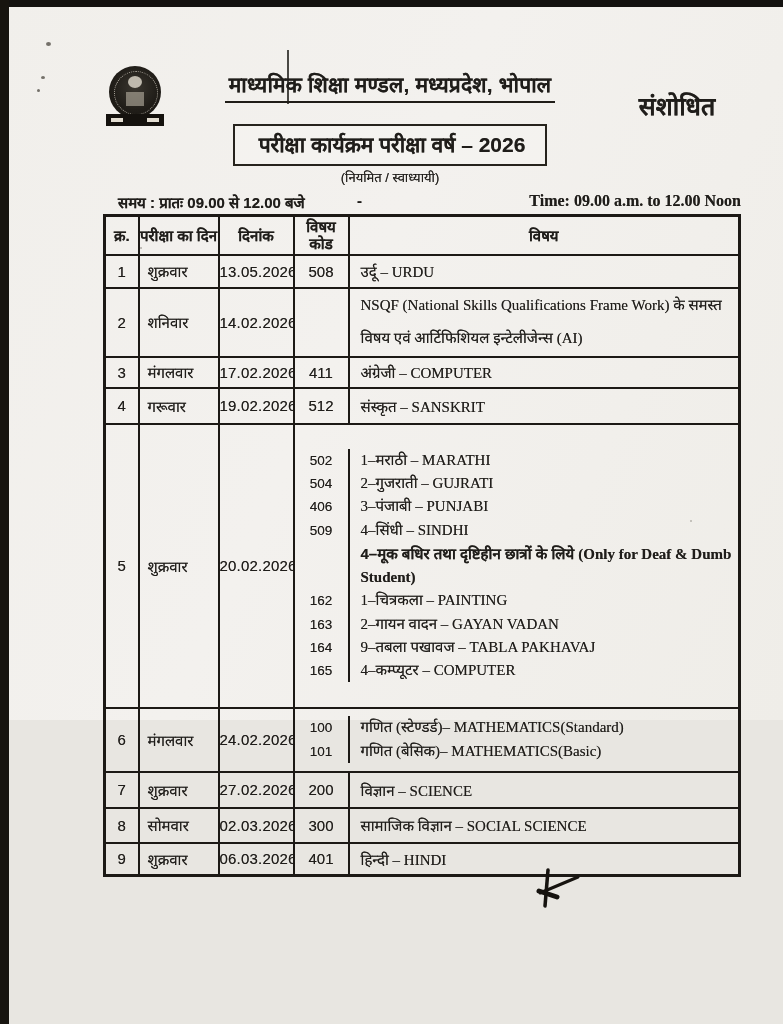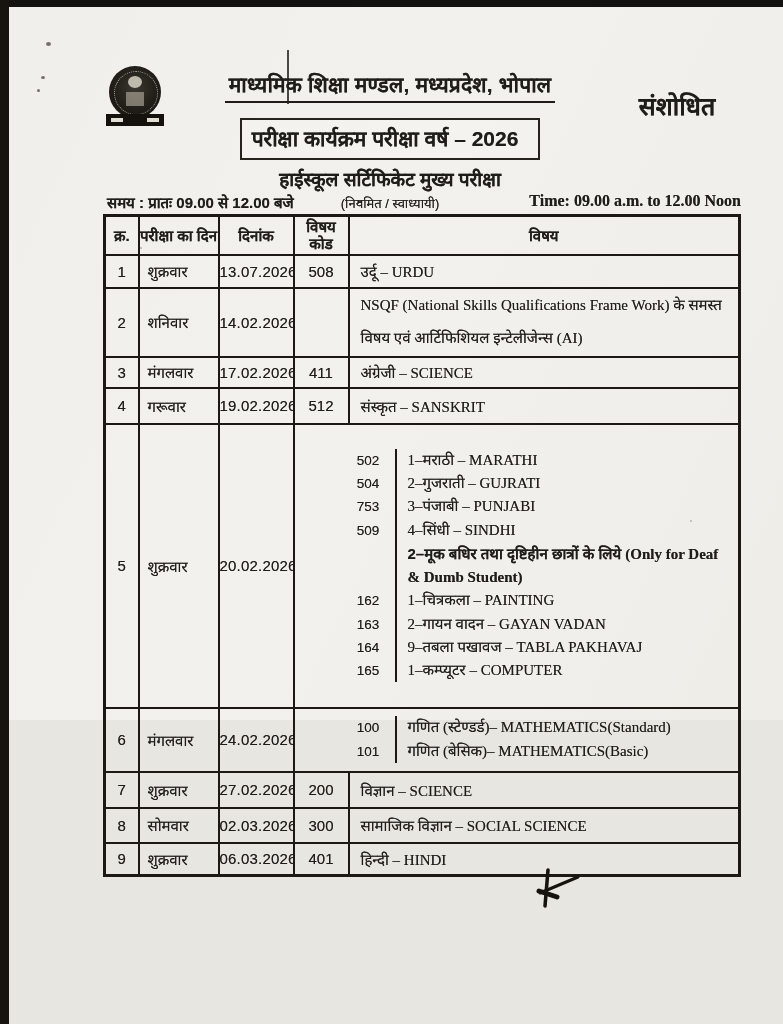--- a/index.html
+++ b/index.html
@@ -38,34 +38,34 @@
   .logo .pedestal-stripe{position:absolute;left:5px;top:52px;width:12px;height:4px;background:#e4ded2;}
   .logo .pedestal-stripe2{position:absolute;left:41px;top:52px;width:12px;height:4px;background:#e4ded2;}
 
   
   .hdr{position:absolute;left:180px;top:70px;width:420px;text-align:center;}
   .board-title{
     display:inline-block;font-size:21px;font-weight:bold;letter-spacing:.2px;
     border-bottom:2px solid #201d18;padding:0 4px 3px 4px;white-space:nowrap;
   }
   .program-box{
-    display:inline-block;margin-top:15px;border:2px solid #26231d;
-    font-size:21px;font-weight:bold;padding:4px 20px 6px 10px;white-space:nowrap;
+    display:inline-block;margin-top:21px;border:2px solid #26231d;
+    font-size:21px;font-weight:bold;padding:4px 20px 6px 24px;white-space:nowrap;
     background:rgba(255,255,255,.15);
   }
   .exam-title{margin-top:6px;font-size:19px;font-weight:bold;white-space:nowrap;}
   .exam-mode{margin-top:2px;font-size:13px;}
 
   .class-block{position:absolute;left:612px;top:84px;width:130px;text-align:center;}
   .class-label{font-size:21px;font-weight:bold;}
   .revised-label{font-size:25px;font-weight:bold;margin-top:4px;}
 
   
   .time-row{position:absolute;left:105px;top:192px;width:636px;height:22px;}
-  .time-hi{position:absolute;left:2px;top:0;font-size:15px;font-weight:bold;white-space:nowrap;}
+  .time-hi{position:absolute;left:13px;top:0;font-size:15px;font-weight:bold;white-space:nowrap;}
   .time-dash{position:absolute;left:252px;top:0;font-size:15px;font-weight:bold;}
   .time-en{position:absolute;right:0;top:0;font-size:16px;font-weight:bold;white-space:nowrap;
     font-family:"Liberation Serif","DejaVu Serif",serif;}
 
   
   table.sched{
     position:absolute;left:103px;top:214px;width:638px;
     border-collapse:collapse;table-layout:fixed;
     background:transparent;
   }
@@ -79,21 +79,21 @@
   .c-day{text-align:left;padding-left:8px !important;}
   .c-date{text-align:center;font-size:13.5px;letter-spacing:.2px;}
   .c-code{text-align:center;font-size:13.5px;}
   .c-sub{text-align:left;padding-left:11px !important;
     font-family:"Liberation Serif","DejaVu Serif",serif;font-size:15px;}
   .r2 .c-sub{line-height:33px;padding-right:8px !important;}
 
   
   td.multi{padding:0 !important;}
   .multi-inner{display:flex;flex-direction:column;height:100%;}
-  .e-row{flex:1;display:flex;align-items:flex-start;padding-left:47px;}
+  .e-row{flex:1;display:flex;align-items:flex-start;}
   .e-row.tall{flex:2;}
   .e-code{width:53px;flex:0 0 53px;align-self:stretch;display:flex;align-items:center;
     justify-content:center;border-right:2px solid #1c1915;font-size:13.5px;}
   .e-sub{flex:1;padding-left:11px;font-family:"Liberation Serif","DejaVu Serif",serif;
     font-size:15px;line-height:1.55;padding-right:6px;}
   .e-sub .note-hi{font-weight:bold;font-family:"Liberation Sans","DejaVu Sans",sans-serif;}
   .e-sub .note-en{font-weight:bold;}
 
   
   .pen-mark{position:absolute;left:518px;top:860px;width:85px;height:55px;}
@@ -121,21 +121,20 @@
     <div class="emblem"></div>
     <div class="emblem2"></div>
     <div class="pedestal"></div>
     <div class="pedestal-stripe"></div>
     <div class="pedestal-stripe2"></div>
   </div>
 
   <div class="hdr">
     <div class="board-title">माध्यमिक शिक्षा मण्डल, मध्यप्रदेश, भोपाल</div><br>
     <div class="program-box">परीक्षा कार्यक्रम परीक्षा वर्ष – 2026</div>
-    <div class="exam-title">हाईस्कूल सर्टिफिकेट मुख्य परीक्षा</div>
     <div class="exam-mode">(नियमित / स्वाध्यायी)</div>
   </div>
 
   <div class="class-block">
     <div class="revised-label">संशोधित</div>
   </div>
 
   <div class="time-row">
     <span class="time-hi">समय : प्रातः 09.00 से 12.00 बजे</span>
     <span class="time-dash">-</span>
@@ -155,39 +154,39 @@
       <th>क्र.</th>
       <th>परीक्षा का दिन</th>
       <th>दिनांक</th>
       <th>विषय कोड</th>
       <th>विषय</th>
     </tr>
 
     <tr class="r1" style="height:33px">
       <td class="c-sn">1</td>
       <td class="c-day">शुक्रवार</td>
-      <td class="c-date">13.07.2026</td>
+      <td class="c-date">13.05.2026</td>
       <td class="c-code">508</td>
       <td class="c-sub">उर्दू – URDU</td>
     </tr>
 
     <tr class="r2" style="height:69px">
       <td class="c-sn">2</td>
       <td class="c-day">शनिवार</td>
       <td class="c-date">14.02.2026</td>
       <td class="c-code"></td>
       <td class="c-sub">NSQF (National Skills Qualifications Frame Work) के समस्त विषय एवं आर्टिफिशियल इन्टेलीजेन्स (AI)</td>
     </tr>
 
     <tr class="r3" style="height:31px">
       <td class="c-sn">3</td>
       <td class="c-day">मंगलवार</td>
       <td class="c-date">17.02.2026</td>
       <td class="c-code">411</td>
-      <td class="c-sub">अंग्रेजी –  SCIENCE</td>
+      <td class="c-sub">अंग्रेजी –  COMPUTER</td>
     </tr>
 
     <tr class="r4" style="height:36px">
       <td class="c-sn">4</td>
       <td class="c-day">गरूवार</td>
       <td class="c-date">19.02.2026</td>
       <td class="c-code">512</td>
       <td class="c-sub">संस्कृत –  SANSKRIT</td>
     </tr>
 
@@ -199,46 +198,46 @@
         <div class="multi-inner">
           <div class="e-row">
             <div class="e-code">502</div>
             <div class="e-sub">1–मराठी –  MARATHI</div>
           </div>
           <div class="e-row">
             <div class="e-code">504</div>
             <div class="e-sub">2–गुजराती –  GUJRATI</div>
           </div>
           <div class="e-row">
-            <div class="e-code">753</div>
+            <div class="e-code">406</div>
             <div class="e-sub">3–पंजाबी –  PUNJABI</div>
           </div>
           <div class="e-row">
             <div class="e-code">509</div>
             <div class="e-sub">4–सिंधी –  SINDHI</div>
           </div>
           <div class="e-row tall">
             <div class="e-code"></div>
-            <div class="e-sub"><span class="note-hi">2–मूक बधिर तथा दृष्टिहीन छात्रों के लिये </span><span class="note-en">(Only for Deaf &amp; Dumb Student)</span></div>
+            <div class="e-sub"><span class="note-hi">4–मूक बधिर तथा दृष्टिहीन छात्रों के लिये </span><span class="note-en">(Only for Deaf &amp; Dumb Student)</span></div>
           </div>
           <div class="e-row">
             <div class="e-code">162</div>
             <div class="e-sub">1–चित्रकला –  PAINTING</div>
           </div>
           <div class="e-row">
             <div class="e-code">163</div>
             <div class="e-sub">2–गायन वादन –  GAYAN VADAN</div>
           </div>
           <div class="e-row">
             <div class="e-code">164</div>
             <div class="e-sub">9–तबला पखावज –  TABLA PAKHAVAJ</div>
           </div>
           <div class="e-row">
             <div class="e-code">165</div>
-            <div class="e-sub">1–कम्प्यूटर –  COMPUTER</div>
+            <div class="e-sub">4–कम्प्यूटर –  COMPUTER</div>
           </div>
         </div>
       </td>
     </tr>
 
     <tr class="r6" style="height:64px">
       <td class="c-sn">6</td>
       <td class="c-day">मंगलवार</td>
       <td class="c-date">24.02.2026</td>
       <td class="multi" colspan="2">

